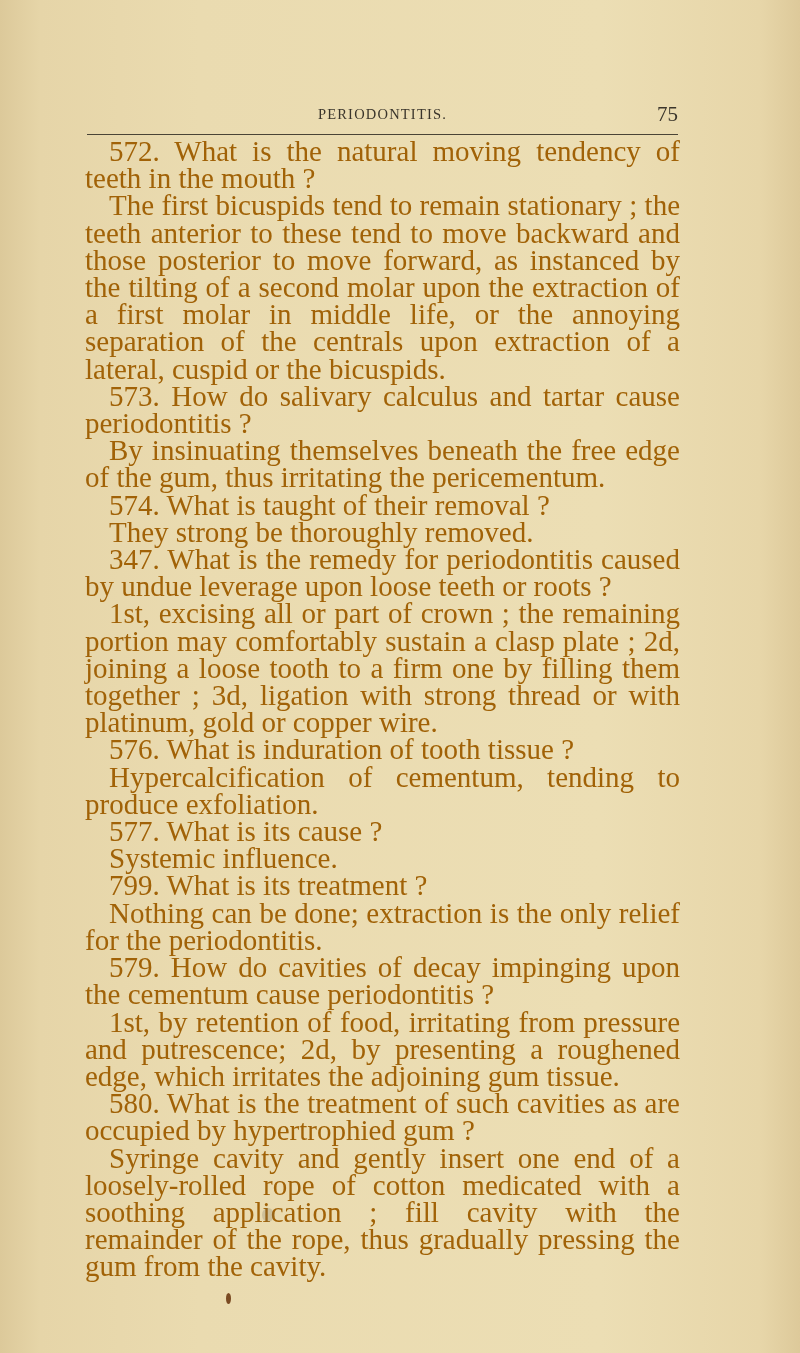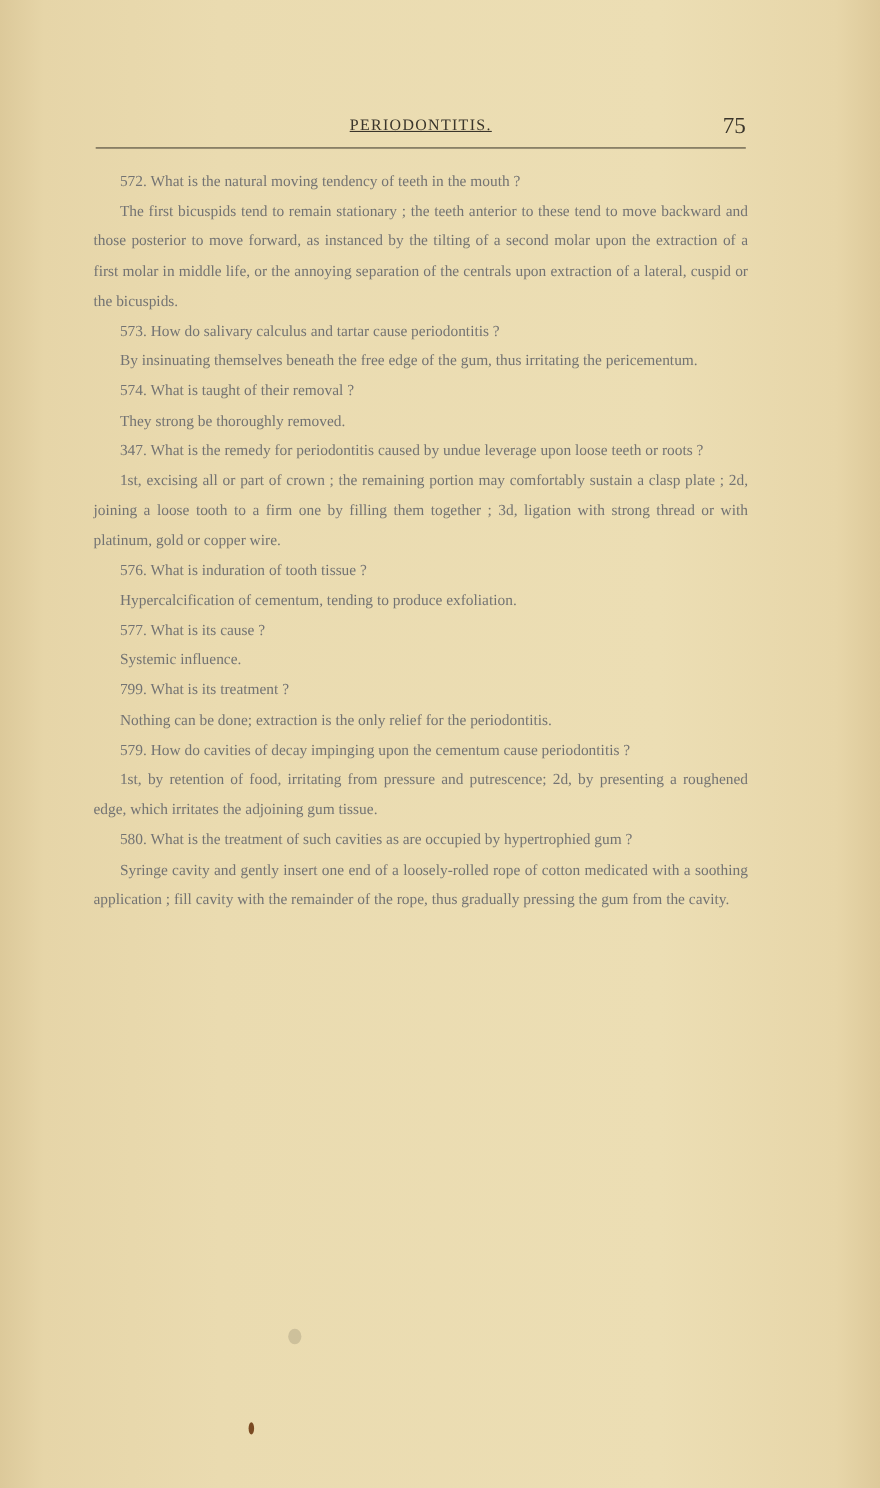--- a/index.html
+++ b/index.html
@@ -30,47 +30,46 @@
     }
     .running-title {
       position: absolute;
       left: 0;
       width: 100%;
       text-align: center;
       top: 2px;
       font-size: 14.5px;
       letter-spacing: 1.2px;
       color: #3a352b;
-      text-decoration: underline;
     }
     .page-number {
       position: absolute;
       right: 0;
       top: -2px;
       font-size: 21px;
       color: #3a352b;
       margin-left: 28px;
     }
     .head-rule {
       position: absolute;
       left: 87px;
       top: 134px;
       width: 591px;
       height: 1px;
       background: #4a4436;
     }
     .text-block {
       position: absolute;
       left: 85px;
-      top: 152px;
+      top: 138px;
       width: 595px;
-      font-size: 14px;
+      font-size: 29px;
       line-height: 27.2px;
       text-align: justify;
-      color: #737373;
+      color: #a16207;
     }
     .para {
       margin: 0;
       text-indent: 24px;
     }
     .question { }
     .answer { }
     .spot {
       position: absolute;
       border-radius: 50%;

